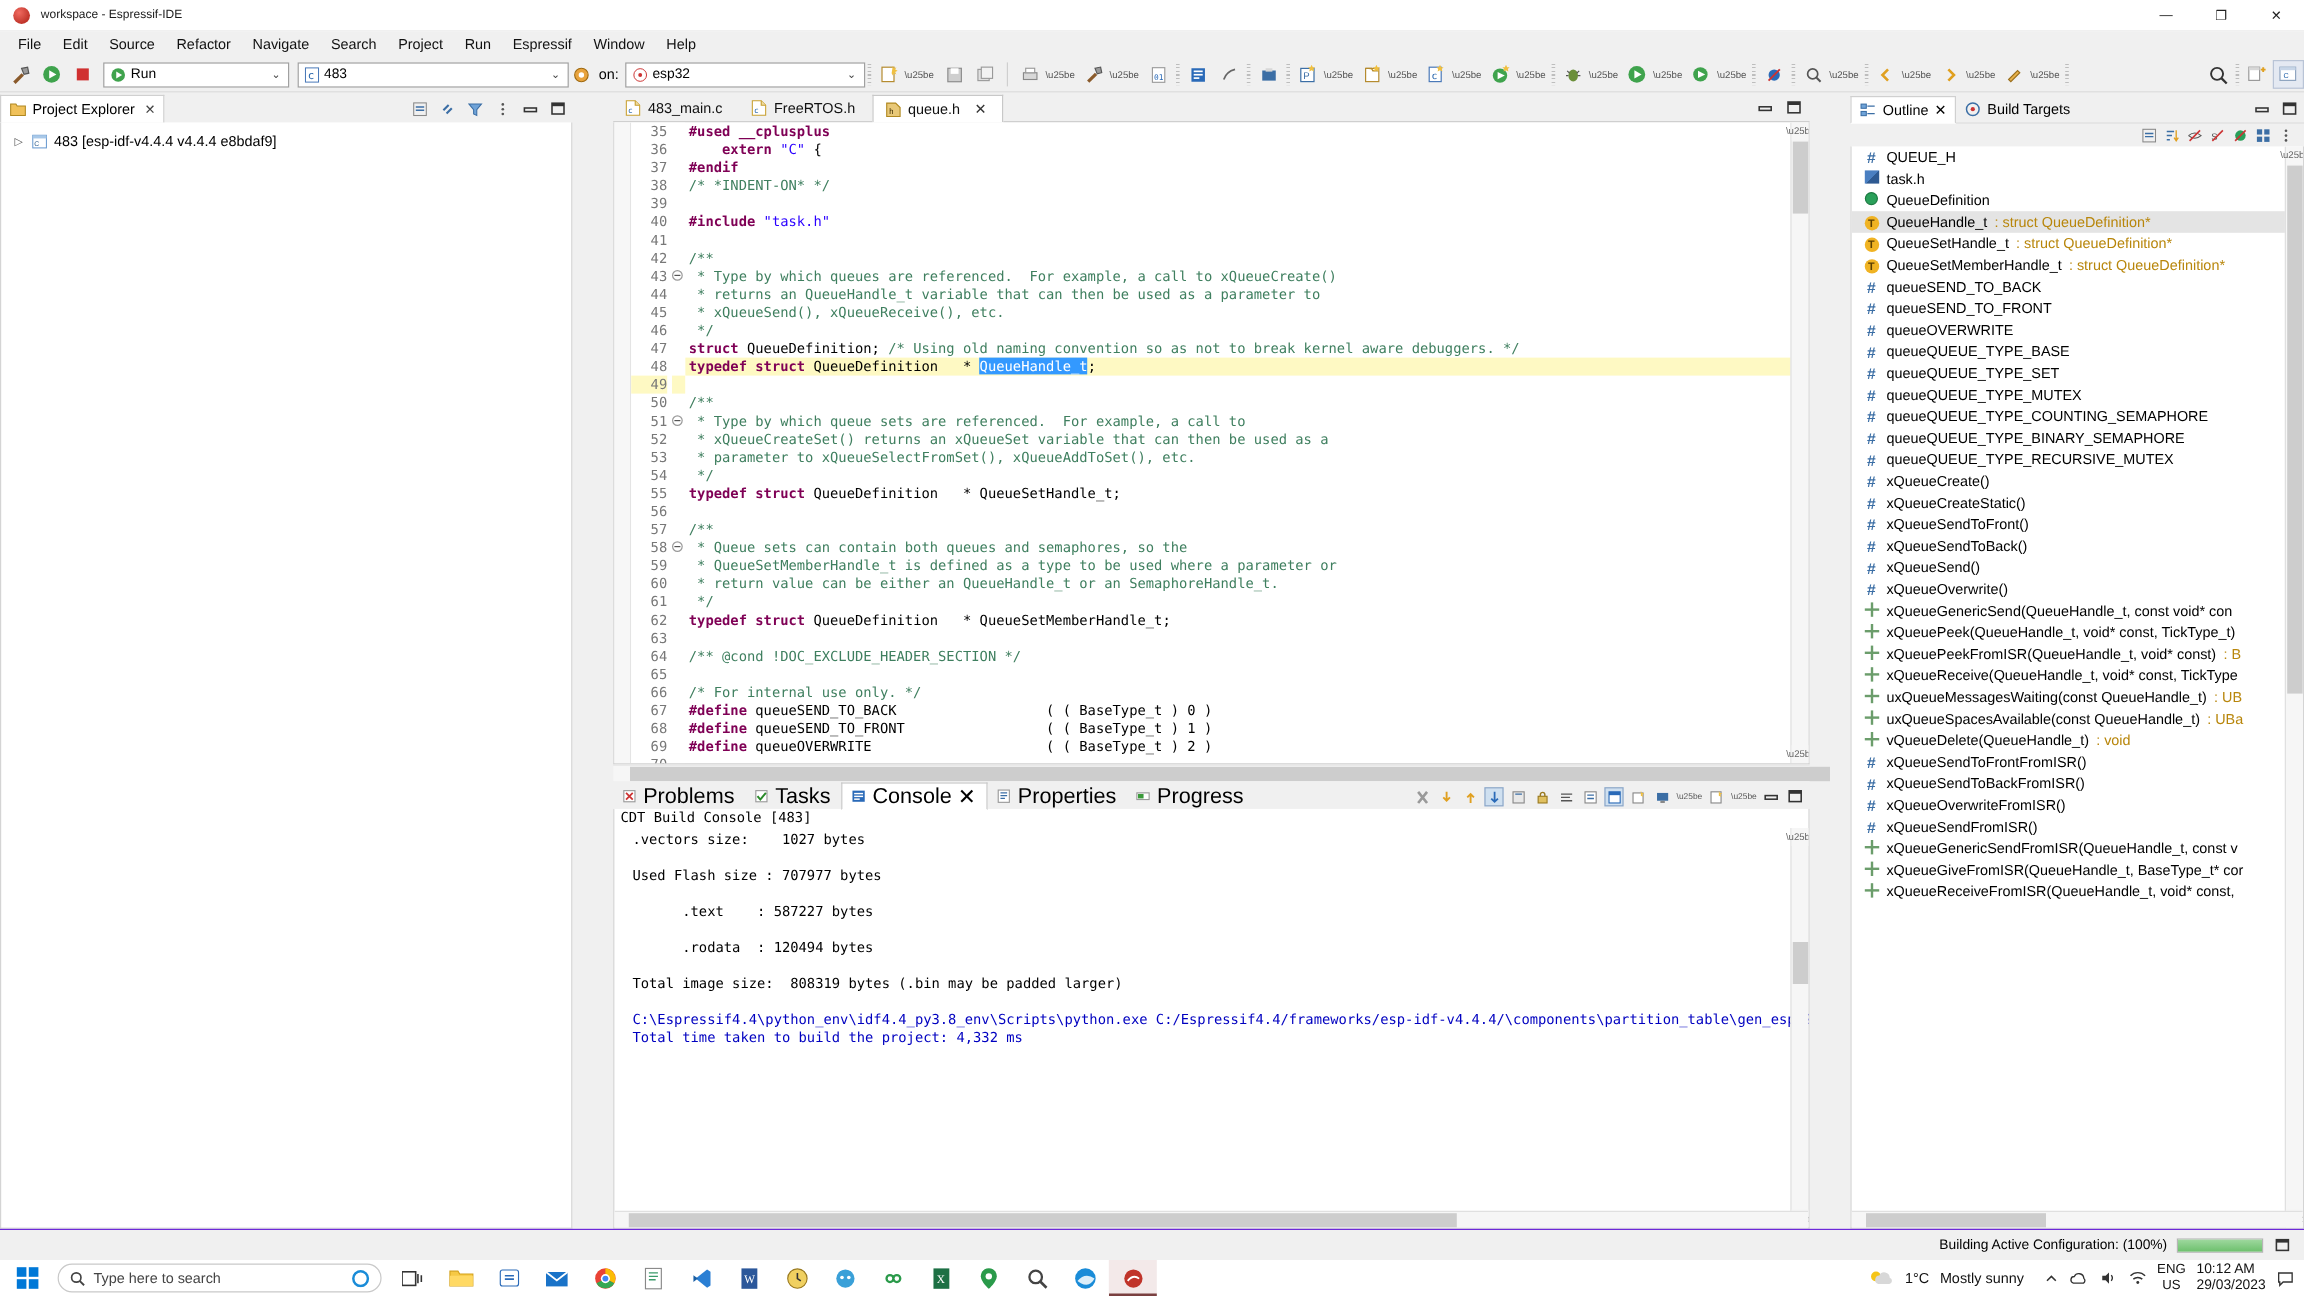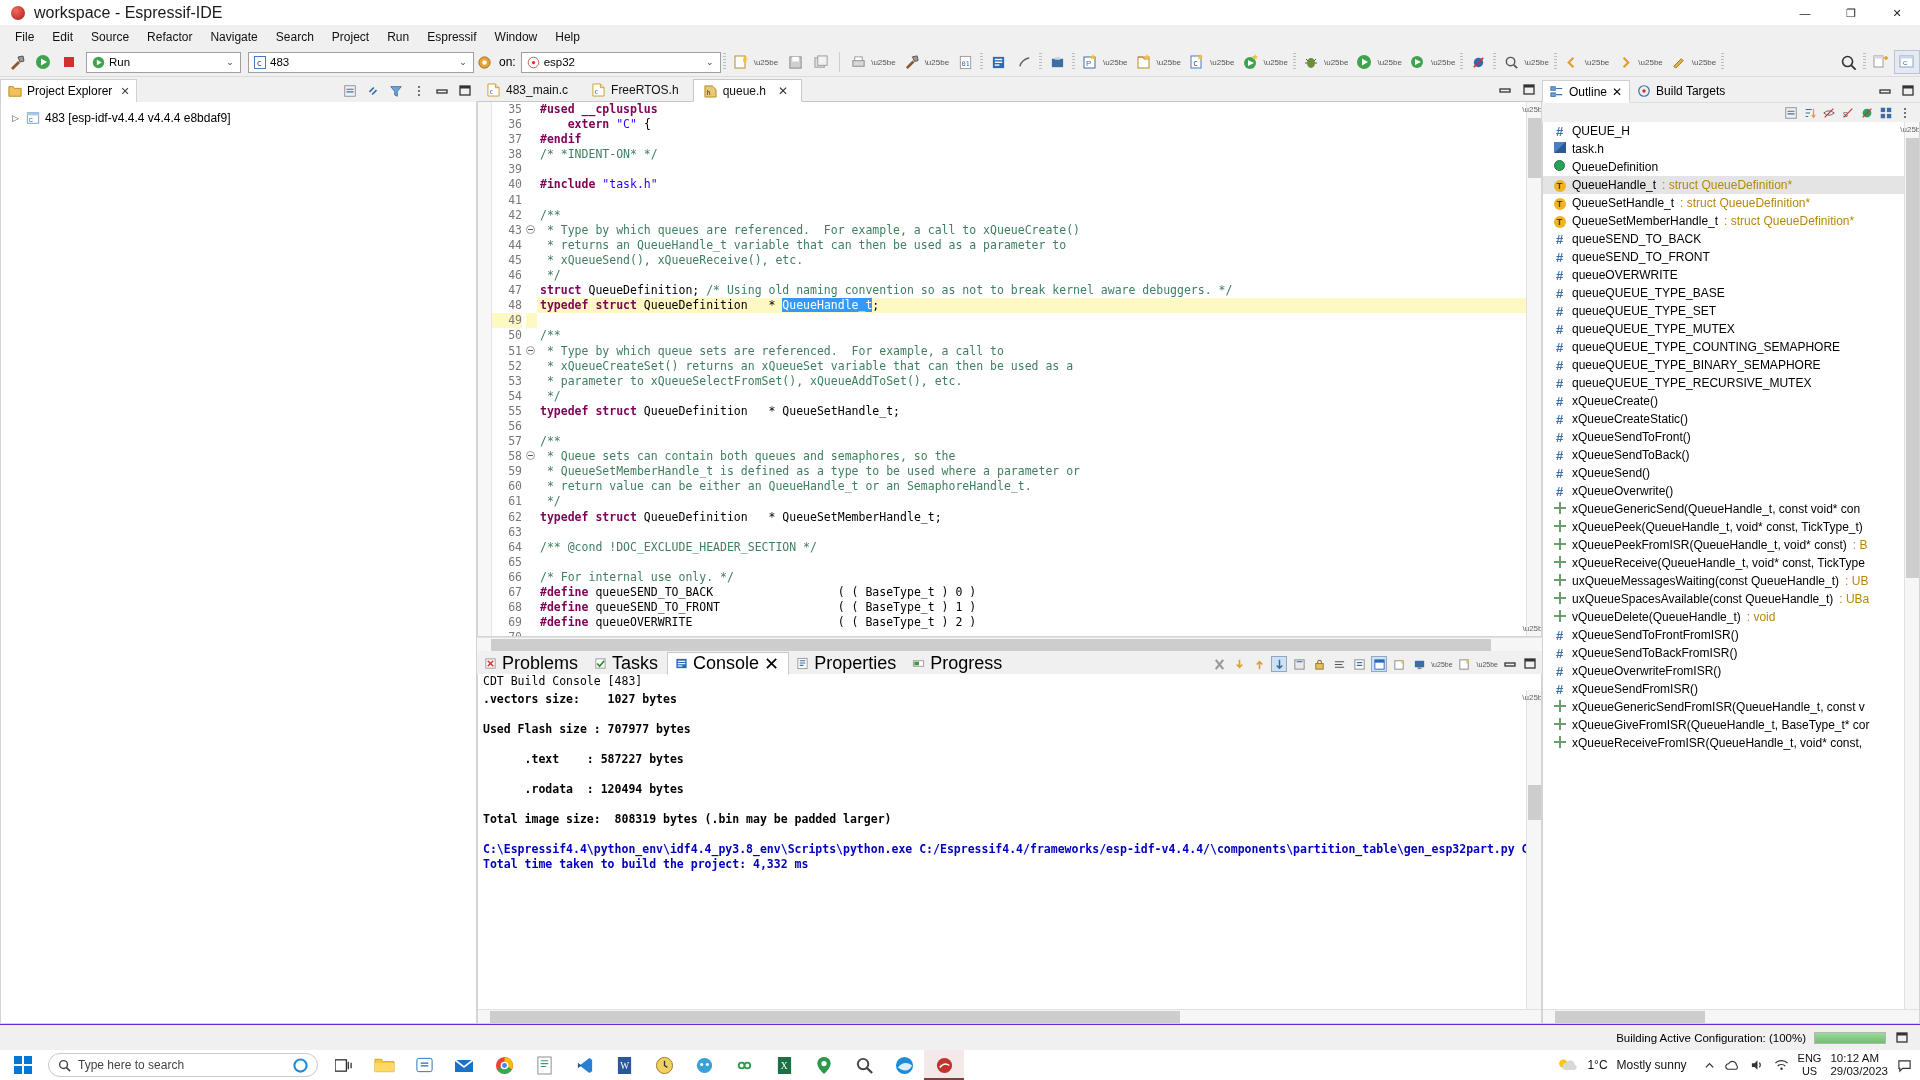--- a/index.html
+++ b/index.html
@@ -14,21 +14,21 @@
   .app { position:relative; width:1920px; height:1080px; background:#f0f0f0; }
 
   
   .titlebar {
     height:26px; background:#ffffff; display:flex; align-items:center;
     border-bottom:1px solid #f0f0f0; position:relative;
   }
   .title-ico { width:14px; height:14px; border-radius:50%;
     background:radial-gradient(circle at 35% 32%, #f06a60, #c0342a 70%);
     margin-left:11px; margin-right:9px; }
-  .title-text { font-size:16px; color:#1a1a1a; }
+  .title-text { font-size:10px; color:#1a1a1a; }
   .winbtns { position:absolute; right:0; top:0; height:26px; display:flex; }
   .winbtn { width:46px; height:26px; display:flex; align-items:center; justify-content:center;
     font-size:11px; color:#222; }
 
   
   .menubar { height:22px; background:#f0f0f0; display:flex; align-items:center; padding-left:6px; }
   .menu-item { padding:2px 9px; font-size:12px; color:#111; }
 
   
   .toolbar { height:29px; background:#f0f0f0; display:flex; align-items:center;
@@ -42,21 +42,21 @@
     align-items:center; padding:0 3px; font-size:11.5px; }
   .combo .cb-label { flex:1; padding-left:4px; white-space:nowrap; overflow:hidden; }
   .combo .cb-arrow { width:14px; text-align:center; color:#444; font-size:9px; }
   .lbl-on { font-size:12px; margin:0 5px 0 7px; }
   .gear { width:15px; height:15px; margin-left:3px; }
 
   
   .ic { display:inline-block; line-height:0; }
 
   
-  .main { position:absolute; left:0; top:79px; right:0; bottom:56px; display:flex; }
+  .main { position:absolute; left:0; top:79px; right:0; bottom:56px; display:flex;gap:34px; }
 
   
   .left-pane { width:477px; background:#f0f0f0; display:flex; flex-direction:column; }
   .view-tabbar { height:23px; display:flex; align-items:flex-end; position:relative; }
   .view-tab { height:23px; display:flex; align-items:center; gap:5px; padding:0 6px 0 7px;
     background:#fff; border-top:1px solid #d0d0d0; border-left:1px solid #d0d0d0;
     border-right:1px solid #d0d0d0; font-size:12px; }
   .view-tab .x { font-size:11px; color:#444; margin-left:3px; }
   .viewtools { position:absolute; right:4px; bottom:3px; display:flex; align-items:center; gap:7px; }
   .vtool { width:16px; height:16px; display:flex; align-items:center; justify-content:center; }
@@ -111,21 +111,21 @@
     font-size:18px; }
   .bt-tab.active { background:#fff; border:1px solid #c8c8c8; border-bottom-color:#fff;
     height:23px; margin-bottom:-1px; }
   .bt-tools { position:absolute; right:4px; bottom:2px; display:flex; align-items:center; gap:4px; }
   .console-title { height:16px; background:#fff; font-size:11.5px; padding-left:5px;
     border-left:1px solid #d4d4d4; border-right:1px solid #d4d4d4;
     font-family:"DejaVu Sans Mono", monospace; }
   .console-body { flex:1; background:#fff; border:1px solid #d4d4d4; border-top:none;
     position:relative; overflow:hidden; }
   .cons-line { font-family:"DejaVu Sans Mono", monospace; font-size:11.5px;
-    white-space:pre; padding-left:5px; height:15px; line-height:15px;font-weight:bold; }
+    white-space:pre; padding-left:15px; height:15px; line-height:15px; }
   .cons-line.blue { color:#0000c0; }
 
   
   .right-pane { width:378px; display:flex; flex-direction:column; background:#f0f0f0; }
   .ol-tabbar { height:23px; display:flex; align-items:flex-end; position:relative; }
   .ol-tab { height:23px; display:flex; align-items:center; gap:5px; padding:0 7px; font-size:12px; }
   .ol-tab.active { background:#fff; border:1px solid #d0d0d0; border-bottom-color:#fff;
     margin-bottom:-1px; }
   .ol-toolbar { height:20px; background:#f0f0f0; display:flex; align-items:center;
     justify-content:flex-end; gap:3px; padding-right:7px; border-top:1px solid #dedede; }

